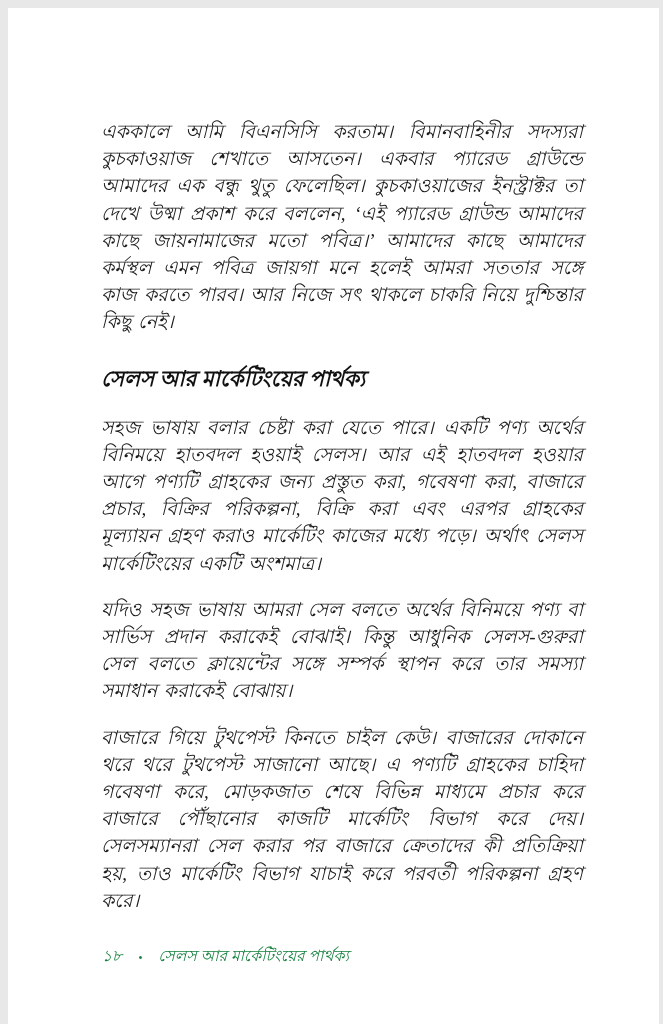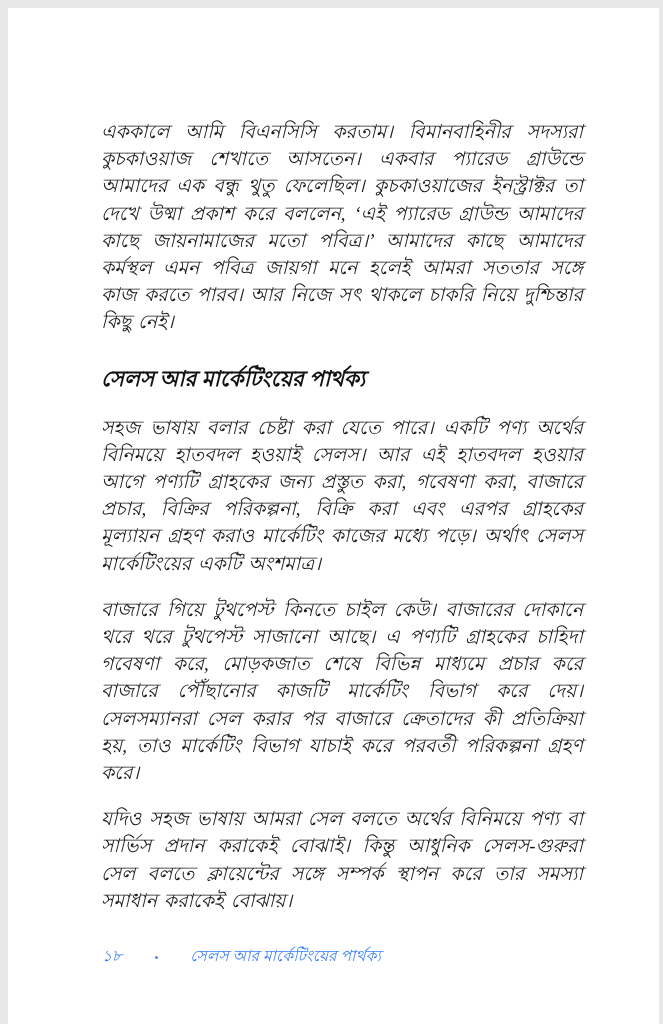--- a/index.html
+++ b/index.html
@@ -44,24 +44,24 @@
     margin-bottom: 12px;
     line-height: 30px;
   }
 
   .footer {
     position: absolute;
     top: 928px;
     left: 86px;
     width: 498px;
     font-size: 15.5px;
-    color: #3b82f6;
+    color: #15803d;
     display: flex;
     align-items: center;
-    gap: 24px;
+    gap: 8px;
     white-space: nowrap;
   }
 
   .footer .dot {
     font-size: 12px;
     line-height: 1;
     position: relative;
     top: 1px;
   }
 </style>
@@ -71,23 +71,23 @@
 <div class="page">
 
   <main class="content">
 
     <p class="para">এককালে আমি বিএনসিসি করতাম। বিমানবাহিনীর সদস্যরা কুচকাওয়াজ শেখাতে আসতেন। একবার প্যারেড গ্রাউন্ডে আমাদের এক বন্ধু থুতু ফেলেছিল। কুচকাওয়াজের ইনস্ট্রাক্টর তা দেখে উষ্মা প্রকাশ করে বললেন, ‘এই প্যারেড গ্রাউন্ড আমাদের কাছে জায়নামাজের মতো পবিত্র।’ আমাদের কাছে আমাদের কর্মস্থল এমন পবিত্র জায়গা মনে হলেই আমরা সততার সঙ্গে কাজ করতে পারব। আর নিজে সৎ থাকলে চাকরি নিয়ে দুশ্চিন্তার কিছু নেই।</p>
 
     <h2 class="heading">সেলস আর মার্কেটিংয়ের পার্থক্য</h2>
 
     <p class="para">সহজ ভাষায় বলার চেষ্টা করা যেতে পারে। একটি পণ্য অর্থের বিনিময়ে হাতবদল হওয়াই সেলস। আর এই হাতবদল হওয়ার আগে পণ্যটি গ্রাহকের জন্য প্রস্তুত করা, গবেষণা করা, বাজারে প্রচার, বিক্রির পরিকল্পনা, বিক্রি করা এবং এরপর গ্রাহকের মূল্যায়ন গ্রহণ করাও মার্কেটিং কাজের মধ্যে পড়ে। অর্থাৎ সেলস মার্কেটিংয়ের একটি অংশমাত্র।</p>
 
+    <p class="para">যদিও সহজ ভাষায় আমরা সেল বলতে অর্থের বিনিময়ে পণ্য বা সার্ভিস প্রদান করাকেই বোঝাই। কিন্তু আধুনিক সেলস-গুরুরা সেল বলতে ক্লায়েন্টের সঙ্গে সম্পর্ক স্থাপন করে তার সমস্যা সমাধান করাকেই বোঝায়।</p>
+
     <p class="para">বাজারে গিয়ে টুথপেস্ট কিনতে চাইল কেউ। বাজারের দোকানে থরে থরে টুথপেস্ট সাজানো আছে। এ পণ্যটি গ্রাহকের চাহিদা গবেষণা করে, মোড়কজাত শেষে বিভিন্ন মাধ্যমে প্রচার করে বাজারে পৌঁছানোর কাজটি মার্কেটিং বিভাগ করে দেয়। সেলসম্যানরা সেল করার পর বাজারে ক্রেতাদের কী প্রতিক্রিয়া হয়, তাও মার্কেটিং বিভাগ যাচাই করে পরবর্তী পরিকল্পনা গ্রহণ করে।</p>
-
-    <p class="para">যদিও সহজ ভাষায় আমরা সেল বলতে অর্থের বিনিময়ে পণ্য বা সার্ভিস প্রদান করাকেই বোঝাই। কিন্তু আধুনিক সেলস-গুরুরা সেল বলতে ক্লায়েন্টের সঙ্গে সম্পর্ক স্থাপন করে তার সমস্যা সমাধান করাকেই বোঝায়।</p>
 
 
   </main>
 
   <footer class="footer">
     <span>১৮</span>
     <span class="dot">•</span>
     <span>সেলস আর মার্কেটিংয়ের পার্থক্য</span>
   </footer>
 

